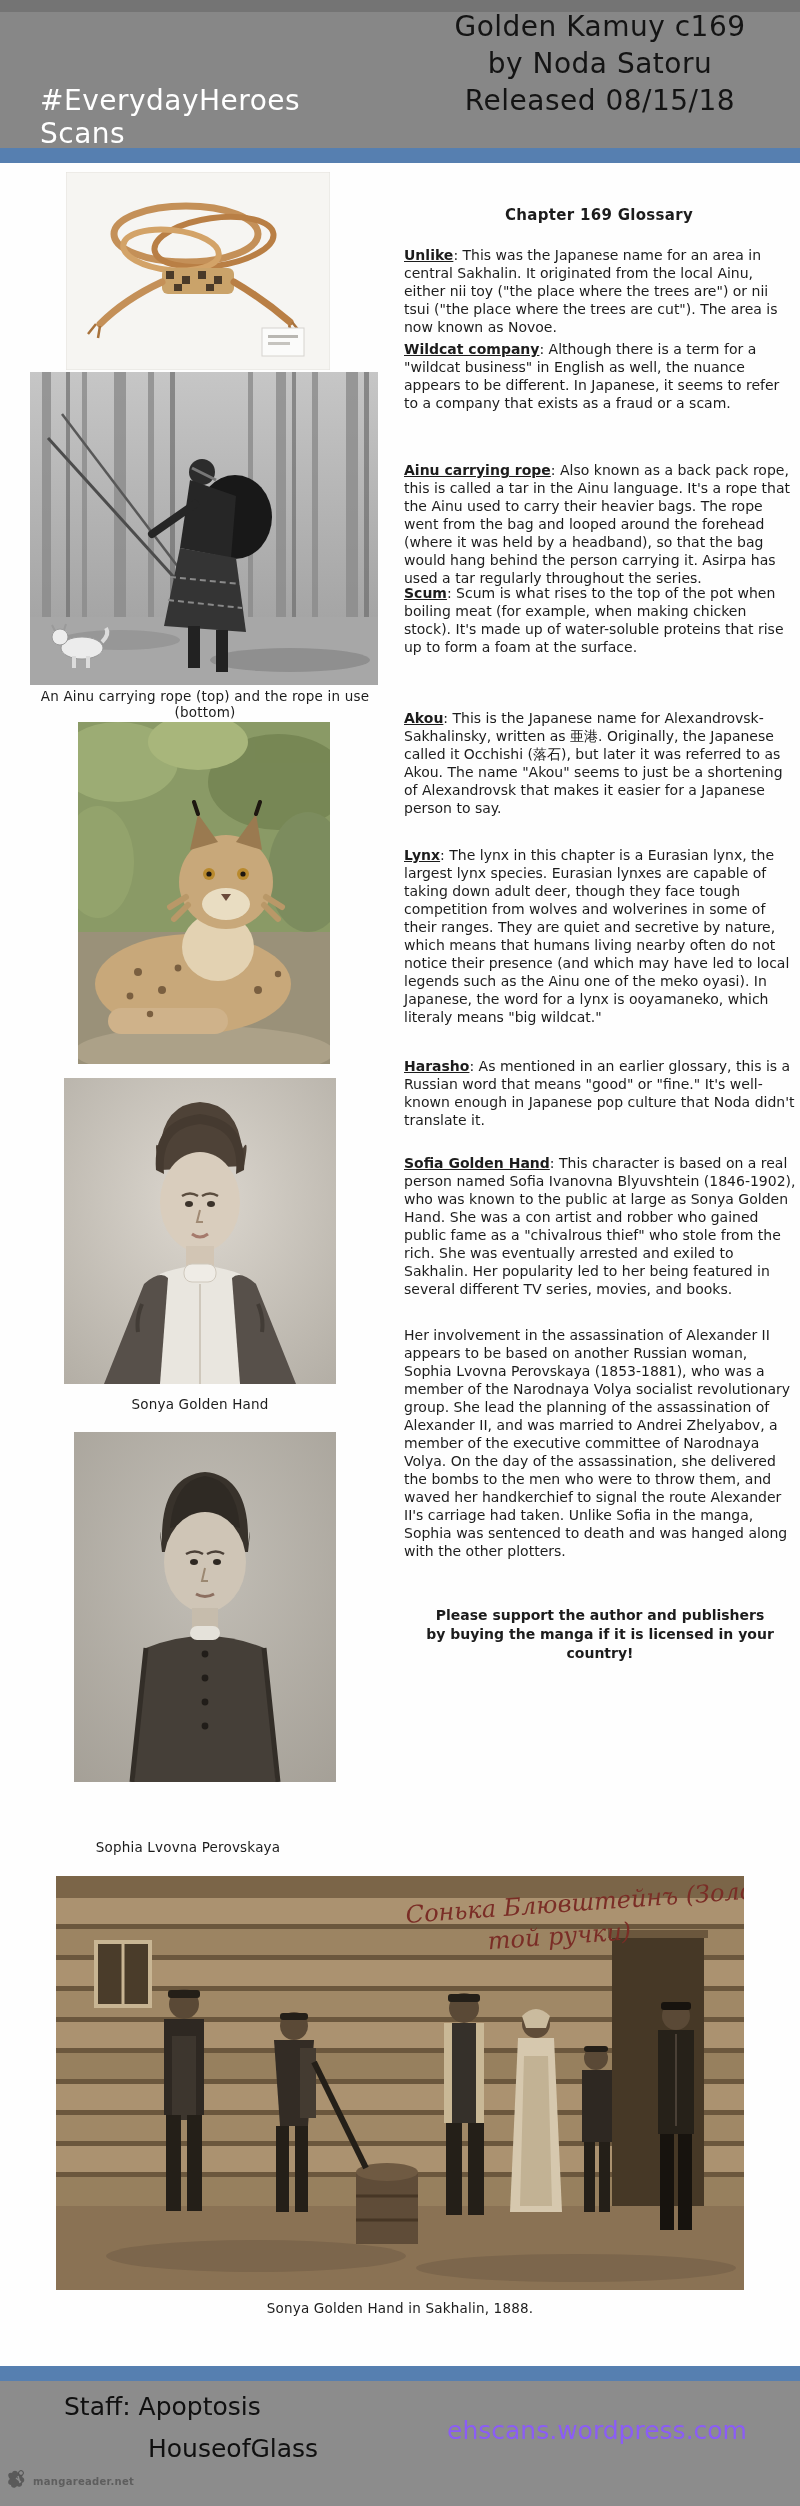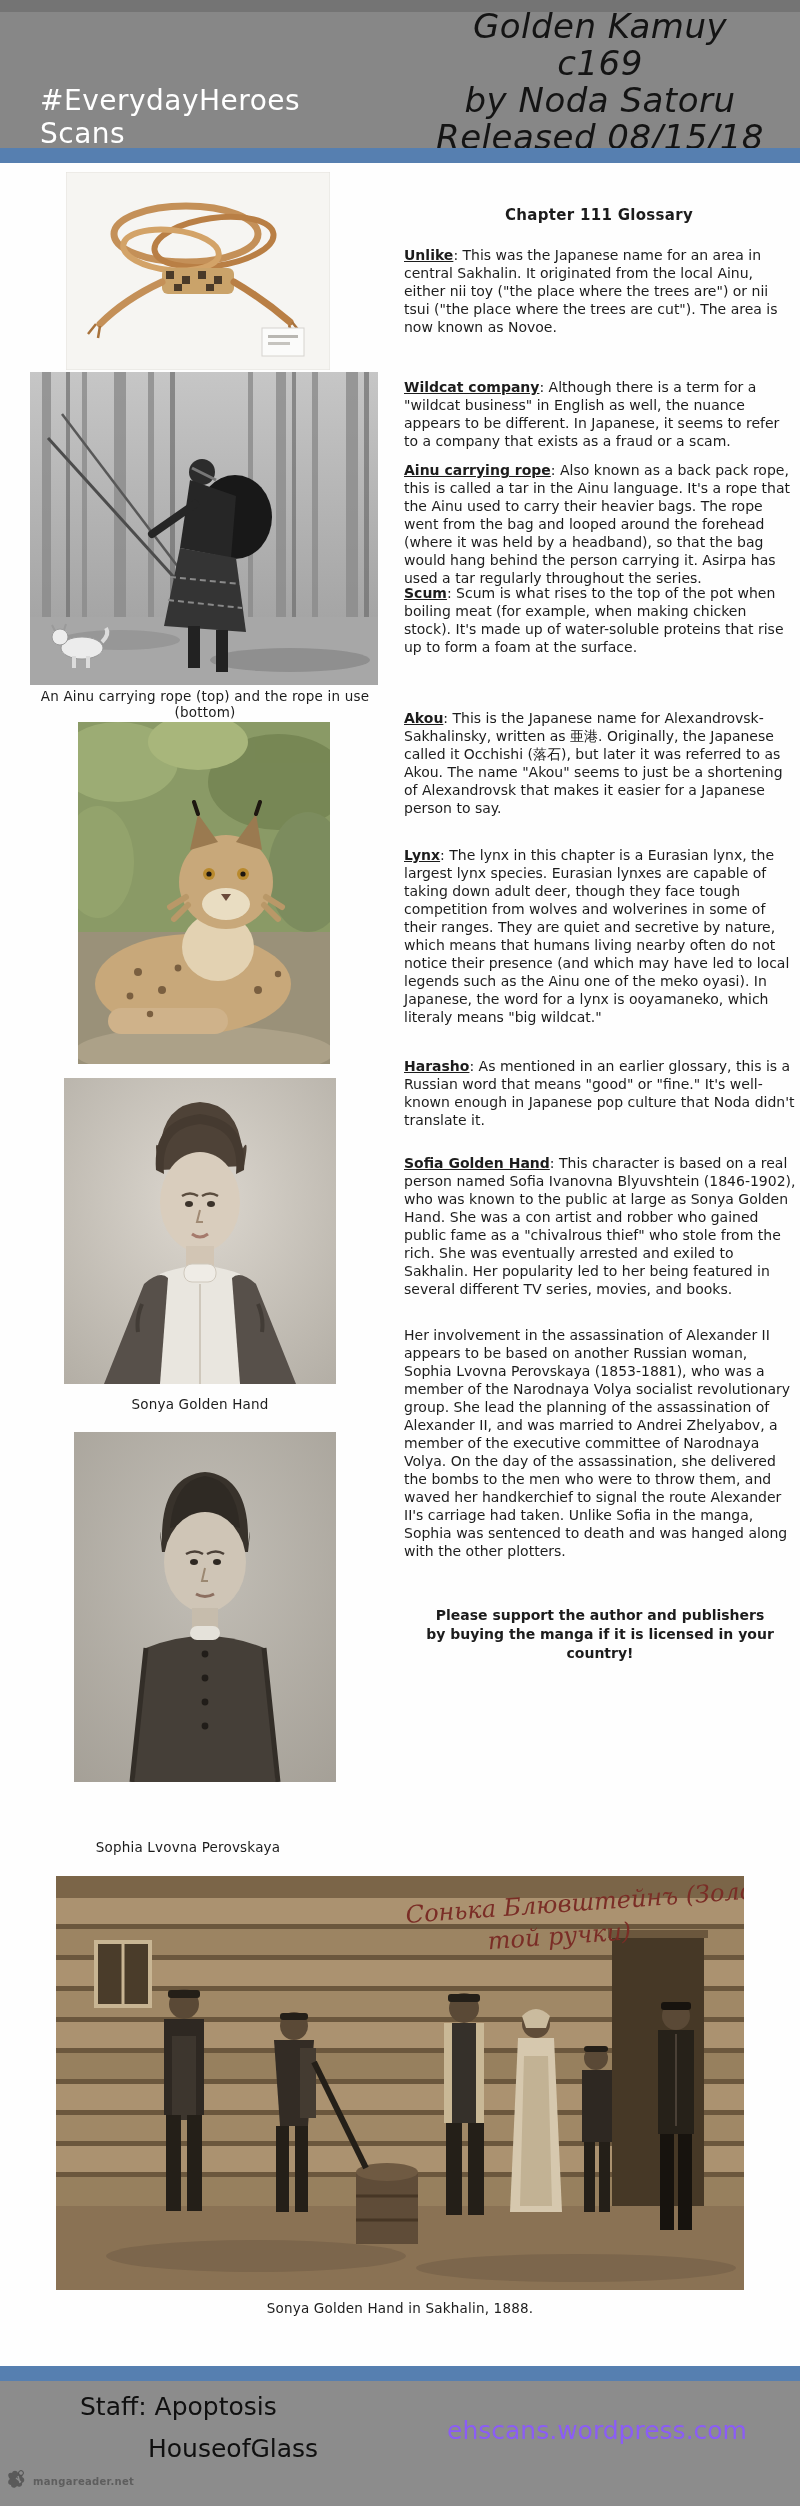--- a/index.html
+++ b/index.html
@@ -7,34 +7,34 @@
         font-family:"DejaVu Sans","Liberation Sans",sans-serif;color:#1c1c1c;}
   
   .header-band{position:absolute;left:0;top:0;width:800px;height:148px;background:#878787;}
   .header-topstrip{position:absolute;left:0;top:0;width:800px;height:12px;background:#747474;}
   .accent-bar-top{position:absolute;left:0;top:148px;width:800px;height:15px;background:#567fb0;}
   .accent-bar-bottom{position:absolute;left:0;top:2366px;width:800px;height:15px;background:#567fb0;}
   .footer-band{position:absolute;left:0;top:2381px;width:800px;height:125px;background:#8c8c8c;}
   .scan-group-name{position:absolute;left:40px;top:58px;width:350px;font-size:28px;color:#ffffff;
         letter-spacing:.5px;font-weight:500;margin-top:26px;}
   .release-block{position:absolute;left:430px;top:8px;width:340px;text-align:center;color:#141414;}
-  .release-block div{font-size:34px;line-height:37px;font-weight:500;letter-spacing:.5px;font-style:italic;}
+  .release-block div{font-size:28px;line-height:37px;font-weight:500;letter-spacing:.5px;}
   
   .glossary-title{position:absolute;left:404px;top:206px;width:390px;text-align:center;
         font-size:15px;font-weight:600;letter-spacing:.3px;}
   .entry{position:absolute;left:404px;width:392px;font-size:14px;line-height:18px;letter-spacing:0;}
   .term{font-weight:bold;text-decoration:underline;}
   .support-note{position:absolute;left:424px;top:1606px;width:352px;text-align:center;
         font-weight:bold;font-size:14px;line-height:19px;}
   
   .photo{position:absolute;display:block;}
   .photo svg{display:block;}
   .caption{position:absolute;text-align:center;font-size:13.5px;color:#1c1c1c;letter-spacing:.2px;}
   
-  .staff-line1{position:absolute;left:64px;top:2392px;font-size:25px;color:#101010;font-weight:500;margin-left:16px;}
+  .staff-line1{position:absolute;left:64px;top:2392px;font-size:25px;color:#101010;font-weight:500;}
   .staff-line2{position:absolute;left:148px;top:2434px;font-size:25px;color:#101010;font-weight:500;}
   .site-url{position:absolute;left:432px;top:2416px;width:330px;font-size:25px;color:#8b5cf6;
         font-weight:500;text-align:center;}
   .watermark{position:absolute;left:6px;top:2468px;display:flex;align-items:center;gap:3px;}
   .watermark-text{font-size:10px;color:#5e5e5e;font-weight:bold;letter-spacing:.3px;}
 </style>
 </head>
 <body>
 
 <div class="page">
@@ -316,25 +316,25 @@
         <rect x="605" y="126" width="30" height="8" rx="3" fill="#17130e"></rect>
         <rect x="602" y="154" width="36" height="104" fill="#262119"></rect>
         <line x1="620" y1="158" x2="620" y2="250" stroke="#4a4036" stroke-width="2"></line>
         <rect x="604" y="258" width="14" height="96" fill="#17130e"></rect>
         <rect x="622" y="258" width="14" height="96" fill="#17130e"></rect>
       </g>
     </svg>
   </div>
   <div class="caption" style="left:56px;top:2300px;width:688px;">Sonya Golden Hand in Sakhalin, 1888.</div>
 
-  <div class="glossary-title">Chapter 111 Glossary</div>
+  <div class="glossary-title">Chapter 169 Glossary</div>
 
   <div class="entry" style="top:246px;"><span class="term">Unlike</span><span>:  This was the Japanese name for an area in central Sakhalin.  It originated from the local Ainu, either nii toy ("the place where the trees are") or nii tsui ("the place where the trees are cut").  The area is now known as Novoe.</span></div>
 
-  <div class="entry" style="top:378px;"><span class="term">Wildcat company</span><span>:  Although there is a term for a "wildcat business" in English as well, the nuance appears to be different.  In Japanese, it seems to refer to a company that exists as a fraud or a scam.</span></div>
+  <div class="entry" style="top:340px;"><span class="term">Wildcat company</span><span>:  Although there is a term for a "wildcat business" in English as well, the nuance appears to be different.  In Japanese, it seems to refer to a company that exists as a fraud or a scam.</span></div>
 
   <div class="entry" style="top:461px;"><span class="term">Ainu carrying rope</span><span>:  Also known as a back pack rope, this is called a tar in the Ainu language. It's a rope that the Ainu used to carry their heavier bags.  The rope went from the bag and looped around the forehead (where it was held by a headband), so that the bag would hang behind the person carrying it.  Asirpa has used a tar regularly throughout the series.</span></div>
 
   <div class="entry" style="top:584px;"><span class="term">Scum</span><span>:  Scum is what rises to the top of the pot when boiling meat (for example, when making chicken stock). It's made up of water-soluble proteins that rise up to form a foam at the surface.</span></div>
 
   <div class="entry" style="top:709px;"><span class="term">Akou</span><span>:  This is the Japanese name for Alexandrovsk-Sakhalinsky, written as 亜港.  Originally, the Japanese called it Occhishi (落石), but later it was referred to as Akou.  The name "Akou" seems to just be a shortening of Alexandrovsk that makes it easier for a Japanese person to say.</span></div>
 
   <div class="entry" style="top:846px;"><span class="term">Lynx</span><span>:  The lynx in this chapter is a Eurasian lynx, the largest lynx species.  Eurasian lynxes are capable of taking down adult deer, though they face tough competition from wolves and wolverines in some of their ranges.  They are quiet and secretive by nature, which means that humans living nearby often do not notice their presence (and which may have led to local legends such as the Ainu one of the meko oyasi).  In Japanese, the word for a lynx is ooyamaneko, which literaly means "big wildcat."</span></div>
 
   <div class="entry" style="top:1057px;"><span class="term">Harasho</span><span>: As mentioned in an earlier glossary, this is a Russian word that means "good" or "fine."  It's well-known enough in Japanese pop culture that Noda didn't translate it.</span></div>

